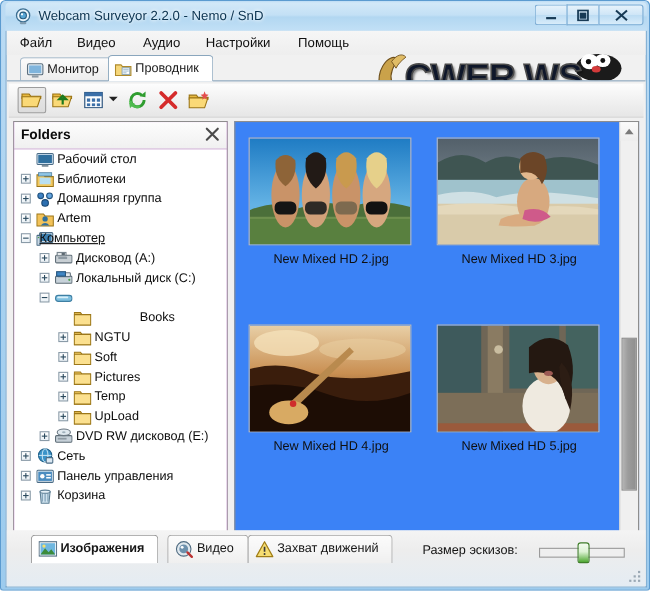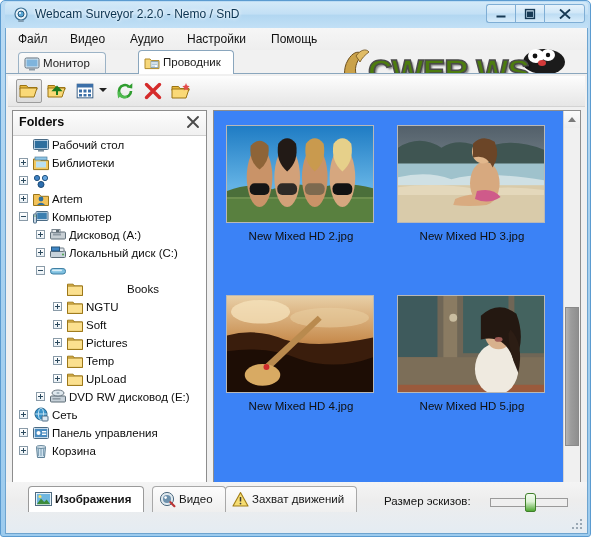--- a/index.html
+++ b/index.html
@@ -94,21 +94,21 @@
     position: absolute;
     left: 330px; top: 16px;
     width: 240px; height: 55px;
     pointer-events: none;
   }
   #wm-text {
     position: absolute; left: 32px; top: 8px;
     font-size: 34px; font-weight: bold;
     font-family: "Liberation Sans", sans-serif;
     letter-spacing: -1px;
-    color: #4d7c0f;
+    color: #0f172a;
     -webkit-text-stroke: 1.5px #4a4a4a;
     text-shadow: 2px 2px 2px rgba(0,0,0,0.45);
     white-space: nowrap;
     text-align: center;
   }
 
   
   #tabstrip {
     position: absolute; left: 0; top: 22px;
     width: 581px; height: 24px;
@@ -406,21 +406,21 @@
       <div class="ttab" style="left:12px; width:88px;">
         <span class="tab-ico">
           <svg width="16" height="16" viewBox="0 0 16 16">
             <rect x="1" y="2" width="14" height="10" rx="1.5" fill="#dfeaf2" stroke="#5c6f7e" stroke-width="1"></rect>
             <rect x="2.5" y="3.5" width="11" height="7" fill="#7fb4dc"></rect>
             <rect x="5" y="12.5" width="6" height="2" fill="#8d9ba6"></rect>
           </svg>
         </span>
         <span>Монитор</span>
       </div>
-      <div class="ttab active" style="left:92px; width:96px;margin-left:40px;">
+      <div class="ttab active" style="left:92px; width:96px;">
         <span class="tab-ico">
           <svg width="16" height="16" viewBox="0 0 16 16">
             <path d="M1 4 h5 l1.4 1.6 H15 v8 H1 Z" fill="#f6d77a" stroke="#b08a2a" stroke-width="1"></path>
             <rect x="7" y="6.6" width="7" height="6" fill="#ffffff" stroke="#7a9ab3" stroke-width="0.8"></rect>
             <path d="M8 8 h5 M8 9.6 h5 M8 11.2 h3" stroke="#8fb3cc" stroke-width="0.8"></path>
           </svg>
         </span>
         <span>Проводник</span>
       </div>
     </div>
@@ -505,39 +505,40 @@
                   </svg></span>
                 <span class="lbl" style="left: 39px;">Библиотеки</span>
               </div>
               <div class="node">
                 <span class="exp plus" style="left: 6px;"></span>
                 <span class="nico" style="left: 20px;"><svg width="16" height="16" viewBox="0 0 16 16">
                     <circle cx="4" cy="5" r="2.6" fill="#3f82c4" stroke="#22537f"></circle>
                     <circle cx="12" cy="5" r="2.6" fill="#65a6e0" stroke="#22537f"></circle>
                     <circle cx="8" cy="11.5" r="3" fill="#2d6fb0" stroke="#1b4974"></circle>
                   </svg></span>
+                <span class="lbl" style="left: 39px;">Домашняя группа</span>
               </div>
               <div class="node">
                 <span class="exp plus" style="left: 6px;"></span>
                 <span class="nico" style="left: 20px;"><svg width="16" height="16" viewBox="0 0 16 16">
                     <path d="M0.5 3.5 h6 l1.4 1.8 H15.5 v9.2 H0.5 Z" fill="#f2c259" stroke="#9a7519"></path>
                     <circle cx="8" cy="8" r="2.4" fill="#2f6f9e"></circle>
                     <path d="M4 14 q4 -4.5 8 0 Z" fill="#2f6f9e"></path>
                   </svg></span>
                 <span class="lbl" style="left: 39px;">Artem</span>
               </div>
               <div class="node">
                 <span class="exp" style="left: 6px;"></span>
                 <span class="nico" style="left: 20px;"><svg width="16" height="16" viewBox="0 0 16 16">
                     <rect x="3" y="2.5" width="12" height="9" rx="1" fill="#dbe8f2" stroke="#4a6b85"></rect>
                     <rect x="4.2" y="3.6" width="9.6" height="6.6" fill="#3c7fb0"></rect>
                     <rect x="0.5" y="5" width="3" height="9" rx="0.6" fill="#c9d8e4" stroke="#4a6b85"></rect>
                     <circle cx="2" cy="7" r="0.7" fill="#4a9a4a"></circle>
                   </svg></span>
-                <span class="lbl" style="left: 39px;">Компьютер</span>
+                <span class="lbl" style="left: 23px; text-decoration: underline;">Компьютер</span>
               </div>
               <div class="node">
                 <span class="exp plus" style="left: 23px;"></span>
                 <span class="nico" style="left: 37px;"><svg width="16" height="16" viewBox="0 0 16 16">
                     <rect x="0.5" y="5" width="15" height="7" rx="1" fill="#c8cfd4" stroke="#62707a"></rect>
                     <rect x="3" y="6.5" width="8" height="2" fill="#8e9aa3"></rect>
                     <rect x="2" y="2.5" width="8" height="3" fill="#e6e9ec" stroke="#7a868f"></rect>
                     <rect x="6" y="3" width="3" height="2" fill="#5f6b74"></rect>
                   </svg></span>
                 <span class="lbl" style="left: 56px;">Дисковод (A:)</span>

